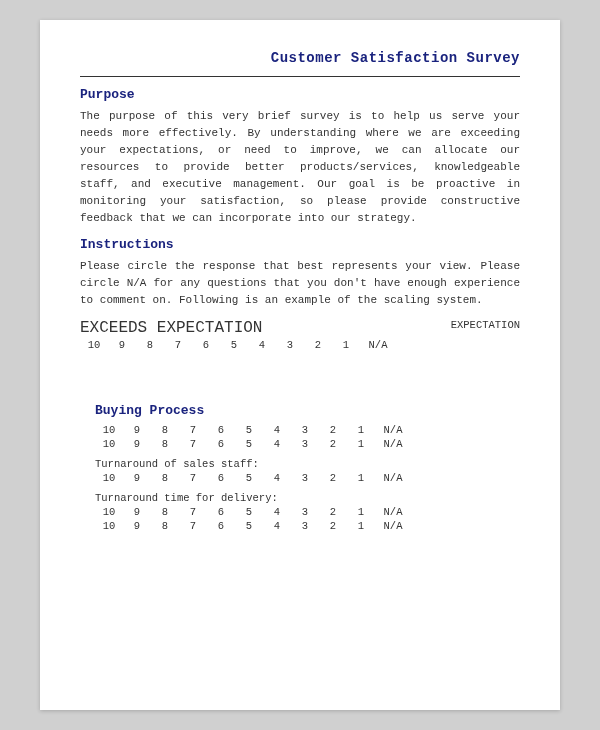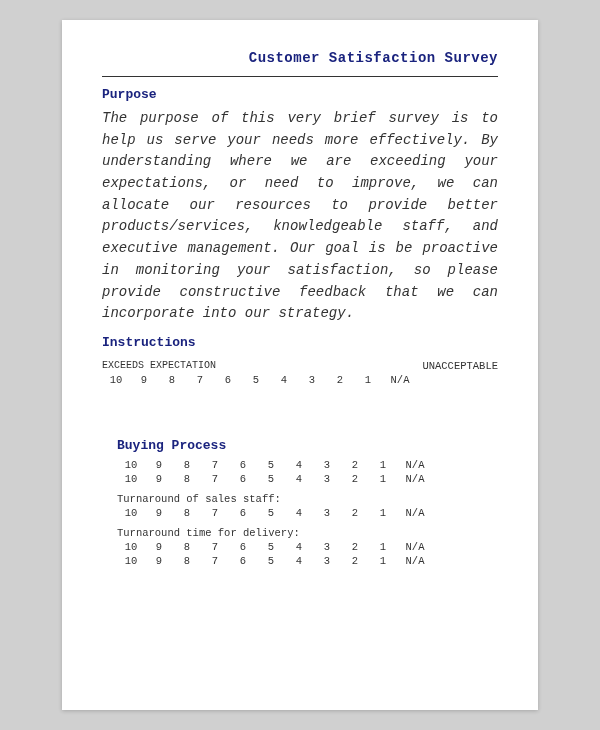--- a/index.html
+++ b/index.html
@@ -11,21 +11,21 @@
       background: #d0d0d0;
       display: flex;
       justify-content: center;
       align-items: flex-start;
       min-height: 730px;
       padding: 20px;
       font-family: 'Courier New', Courier, monospace;
     }
     .page {
       background: #fff;
-      width: 476px;
+      width: 520px;
       min-height: 690px;
       padding: 30px 40px 30px 40px;
       box-shadow: 0 1px 4px rgba(0,0,0,0.2);
     }
     .title {
       text-align: right;
       font-size: 14px;
       font-weight: bold;
       color: #1a237e;
       letter-spacing: 0.5px;
@@ -37,37 +37,36 @@
       margin-bottom: 10px;
     }
     .section-heading {
       font-size: 13px;
       font-weight: bold;
       color: #1a237e;
       margin-bottom: 6px;
       margin-top: 10px;
     }
     .body-text {
-      font-size: 14px;
+      font-size: 11px;
       color: #333;
       line-height: 1.55;
       margin-bottom: 8px;
       text-align: justify;
-      font-style: italic;
     }
     .scale-row-label {
       display: flex;
       justify-content: space-between;
       font-size: 10.5px;
       color: #333;
       margin-bottom: 2px;
       margin-top: 10px;
     }
     .scale-label-left {
-      font-size: 10px;
+      font-size: 16px;
       color: #333;
     }
     .scale-label-right {
       font-size: 10.5px;
       color: #333;
       margin-left: 160px;
     }
     .scale-numbers {
       display: flex;
       align-items: center;
@@ -120,24 +119,25 @@
 <div class="page">
 
   <div class="title">Customer Satisfaction Survey</div>
 
   <hr class="divider">
 
   <div class="section-heading">Purpose</div>
   <div class="body-text">The purpose of this very brief survey is to help us serve your needs more effectively. By understanding where we are exceeding your expectations, or need to improve, we can allocate our resources to provide better products/services, knowledgeable staff, and executive management.  Our goal is be proactive in monitoring your satisfaction, so please provide constructive feedback that we can incorporate into our strategy.</div>
 
   <div class="section-heading">Instructions</div>
+  <div class="body-text">Please circle the response that best represents your view.  Please circle N/A for any questions that you don't have enough experience to comment on.  Following is an example of the scaling system.</div>
 
   <div class="scale-row-label">
     <span class="scale-label-left">EXCEEDS EXPECTATION</span>
-    <span class="scale-label-right">UNACCEPTABLE</span>
+    <span class="scale-label-right">EXPECTATION</span>
   </div>
 
   <div class="scale-numbers">
 
   <span>10</span>
       <span>9</span>
       <span>8</span>
       <span>7</span>
       <span>6</span>
       <span>5</span>

